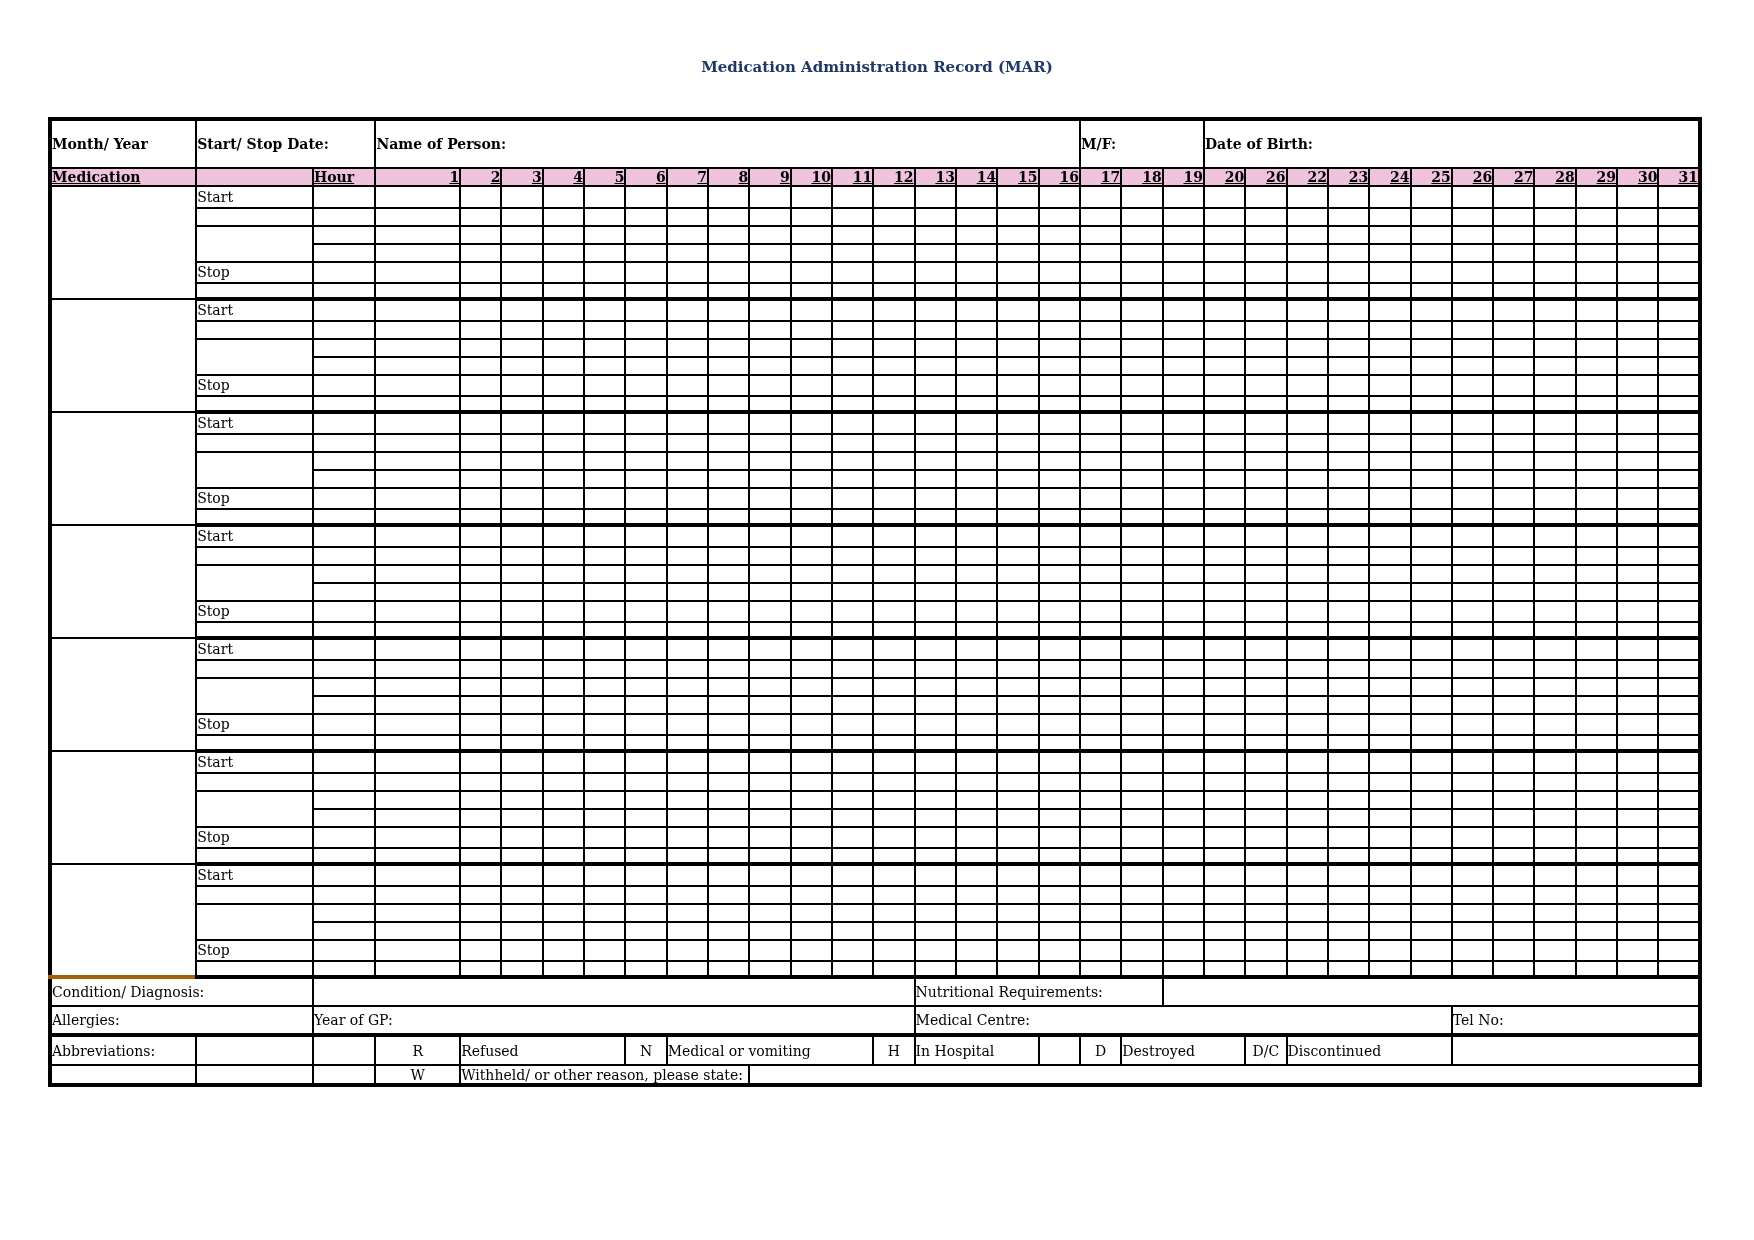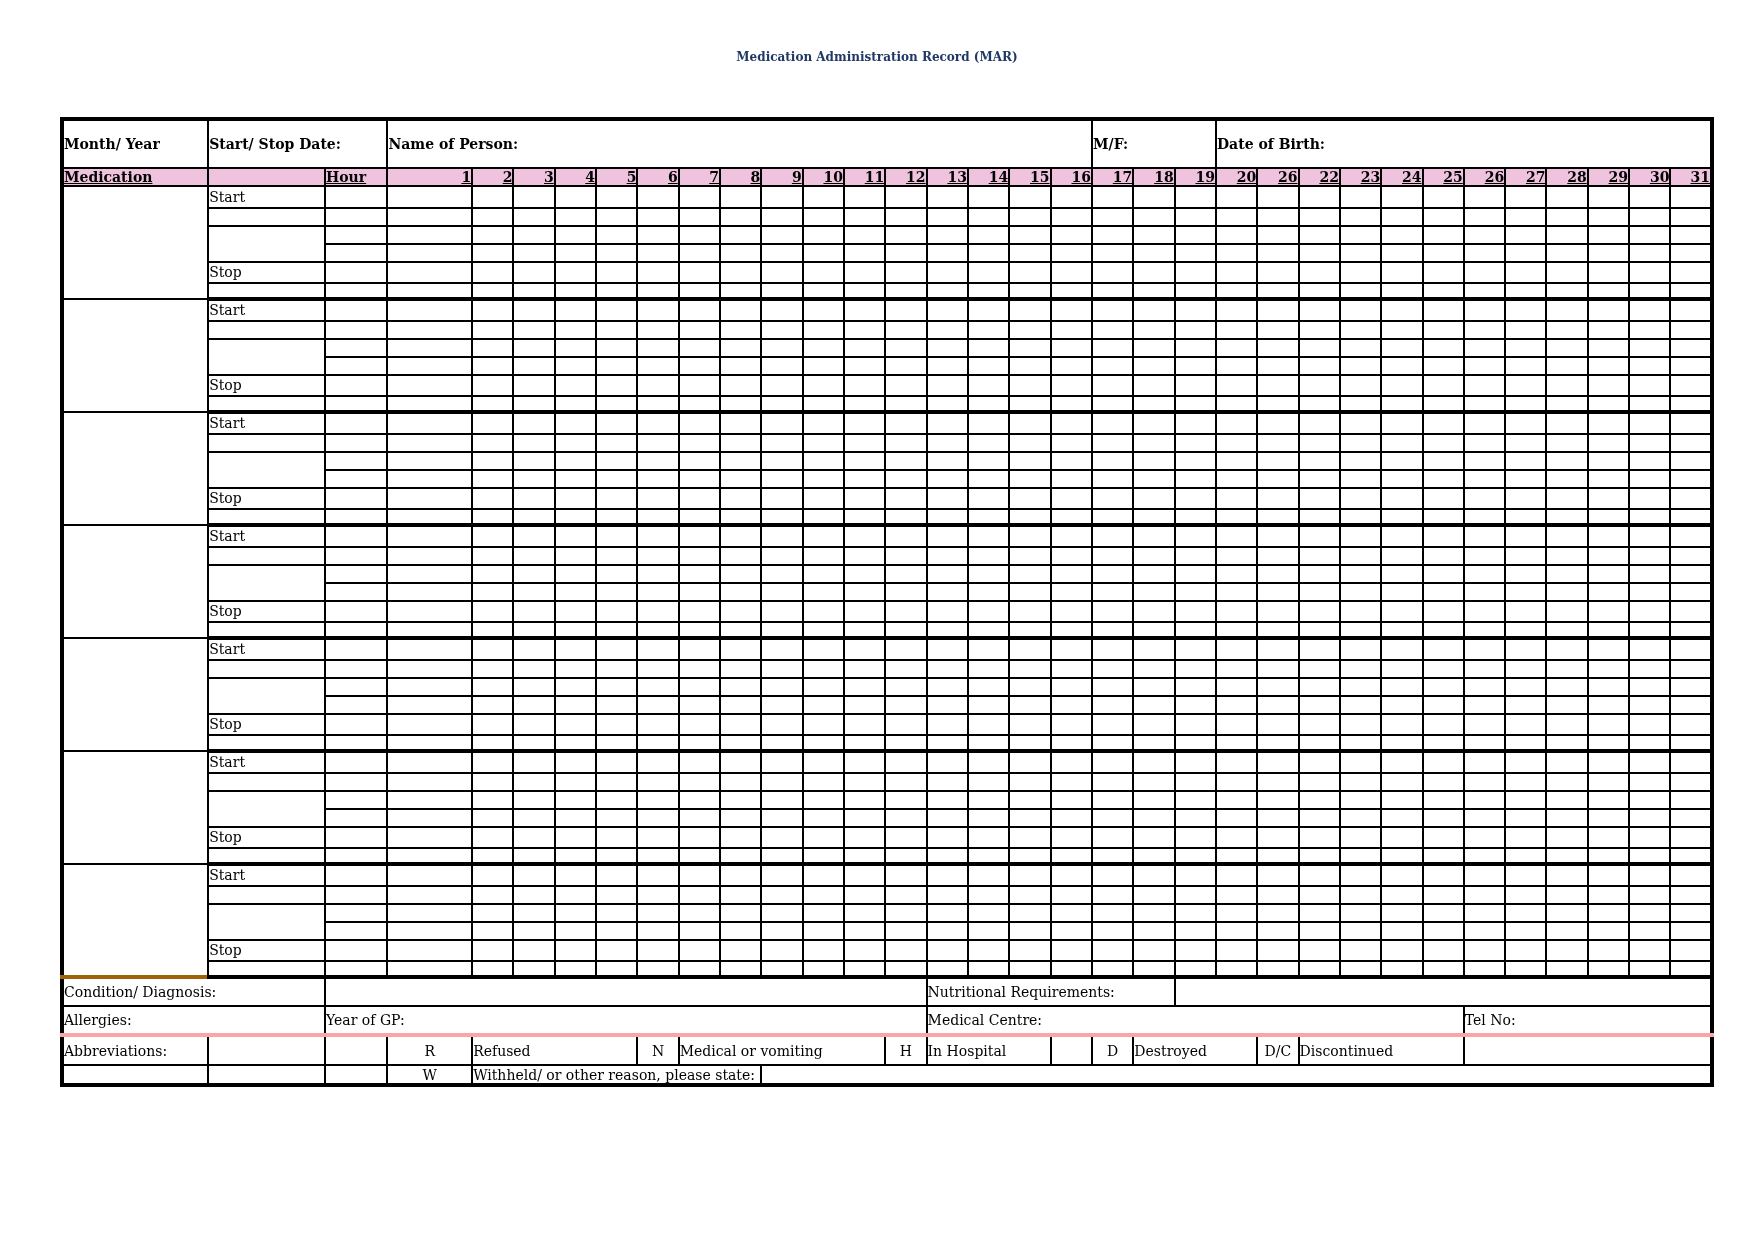--- a/index.html
+++ b/index.html
@@ -1,25 +1,25 @@
 <!DOCTYPE html>
 <html><head>
 <meta charset="utf-8">
 <style>
   html,body { margin:0; padding:0; background:#ffffff; }
   body {
     width:1754px; height:1240px; overflow:hidden; position:relative;
     font-family:"DejaVu Serif", "Liberation Serif", serif; color:#000;
   }
   .title {
-    position:absolute; top:42px; left:0; right:0; margin:8px;
-    text-align:center; font-size:12px; font-weight:bold; letter-spacing:0px;
+    position:absolute; top:42px; left:0; right:0; margin:16px;
+    text-align:center; font-size:15px; font-weight:bold; letter-spacing:0px;
   }
   table.mar {
-    position:absolute; left:60px; top:117px;
+    position:absolute; left:48px; top:117px;
     width:1654px; table-layout:fixed; border-collapse:collapse;
     border:4px solid #000;
   }
   table.mar td {
     border:2px solid #000; padding:0; overflow:hidden;
     font-size:14px; vertical-align:middle; white-space:nowrap;
   }
   
   tr.hdr-row  { height:49px; }
   tr.pink-row { height:18px; }
@@ -34,21 +34,21 @@
   .hdr  { font-weight:bold; padding-left:4px; }
   .pink { background:#efc2dd;text-decoration:underline; }
   .lblb { font-weight:bold; padding-left:4px; }
   .day-num { font-weight:bold; font-size:13px; text-align:right; padding-right:3px; }
   .ss   { vertical-align:top; font-size:10px; padding:1px 0 0 3px; line-height:11px;margin-top:19px; }
   .ft   { padding-left:4px; }
   .ft-c { text-align:center; }
   
   tr.r-end td, td.medcell { border-bottom:4px solid #000; }
   tr.f-cond td  { border-top:4px solid #a16207; }
-  tr.f-abbr td  { border-top:4px solid #fca5a5; }
+  tr.f-abbr td  { border-top:4px solid #000000; }
 </style>
 </head>
 <body>
 
 <div>
   <h1 class="title" style="color: rgb(31, 56, 100);">Medication Administration Record (MAR)</h1>
   <table class="mar">
     <colgroup>
         <col style="width: 145px;">
         <col style="width: 116px;">

